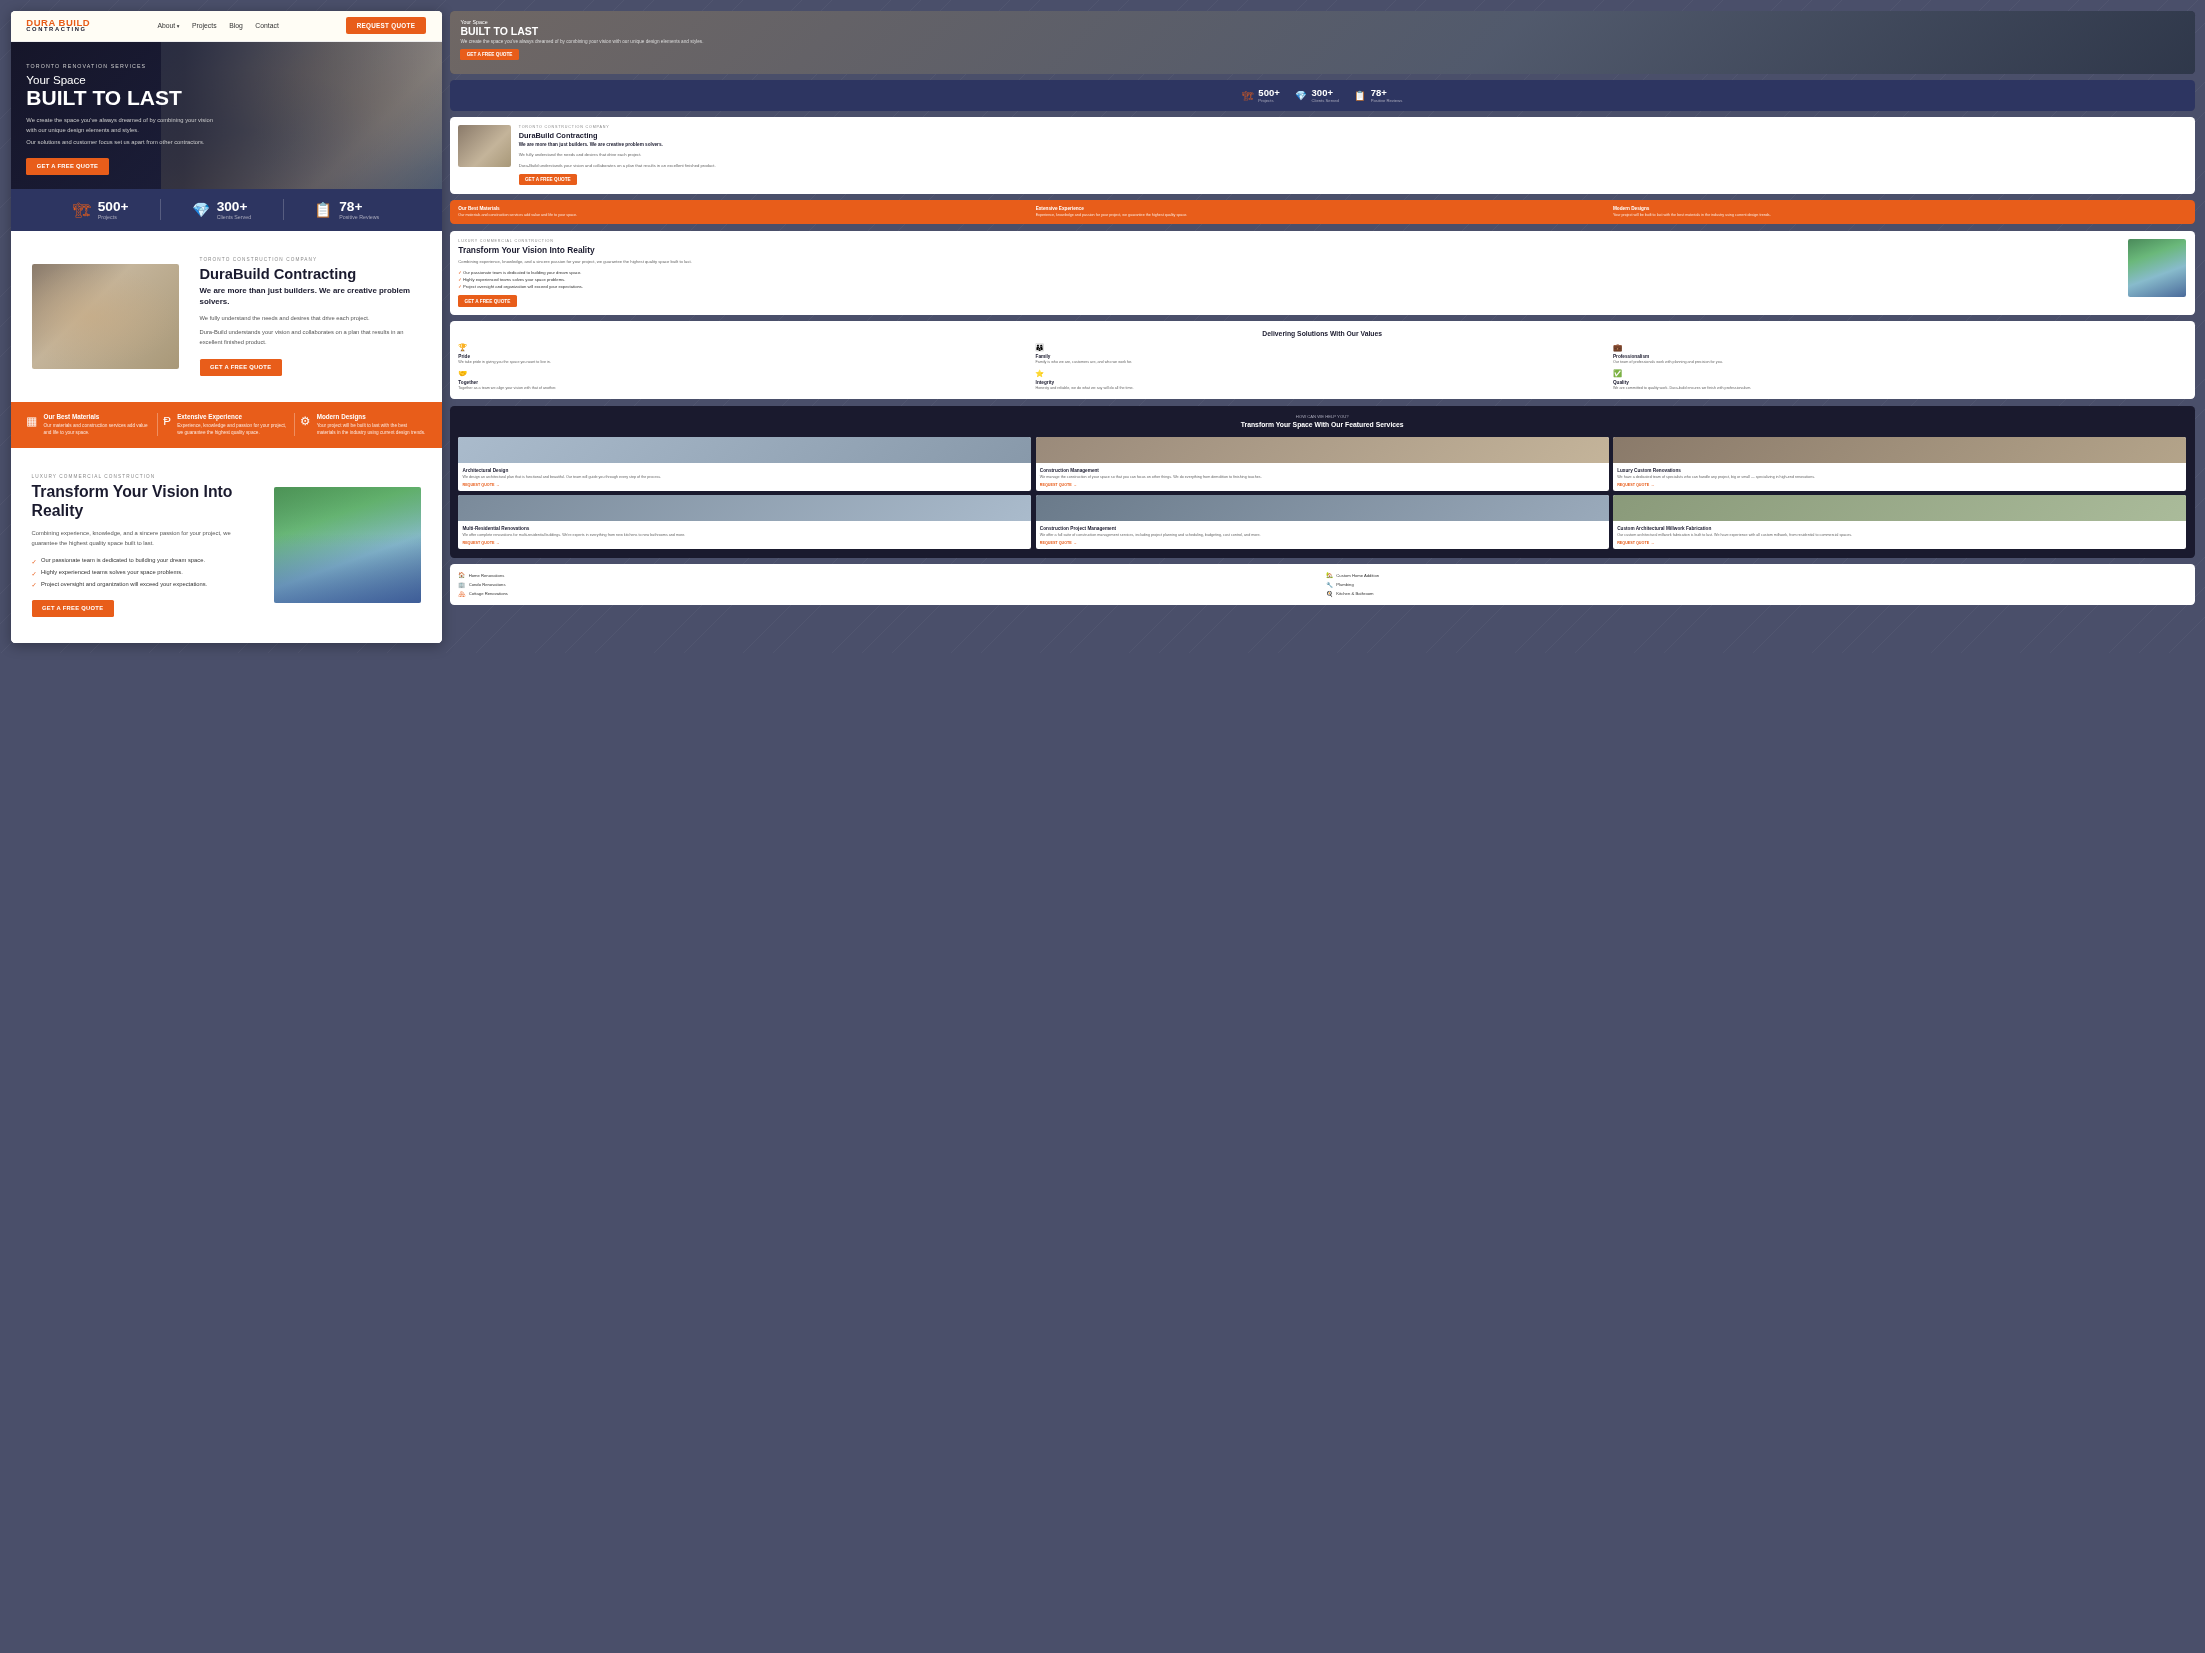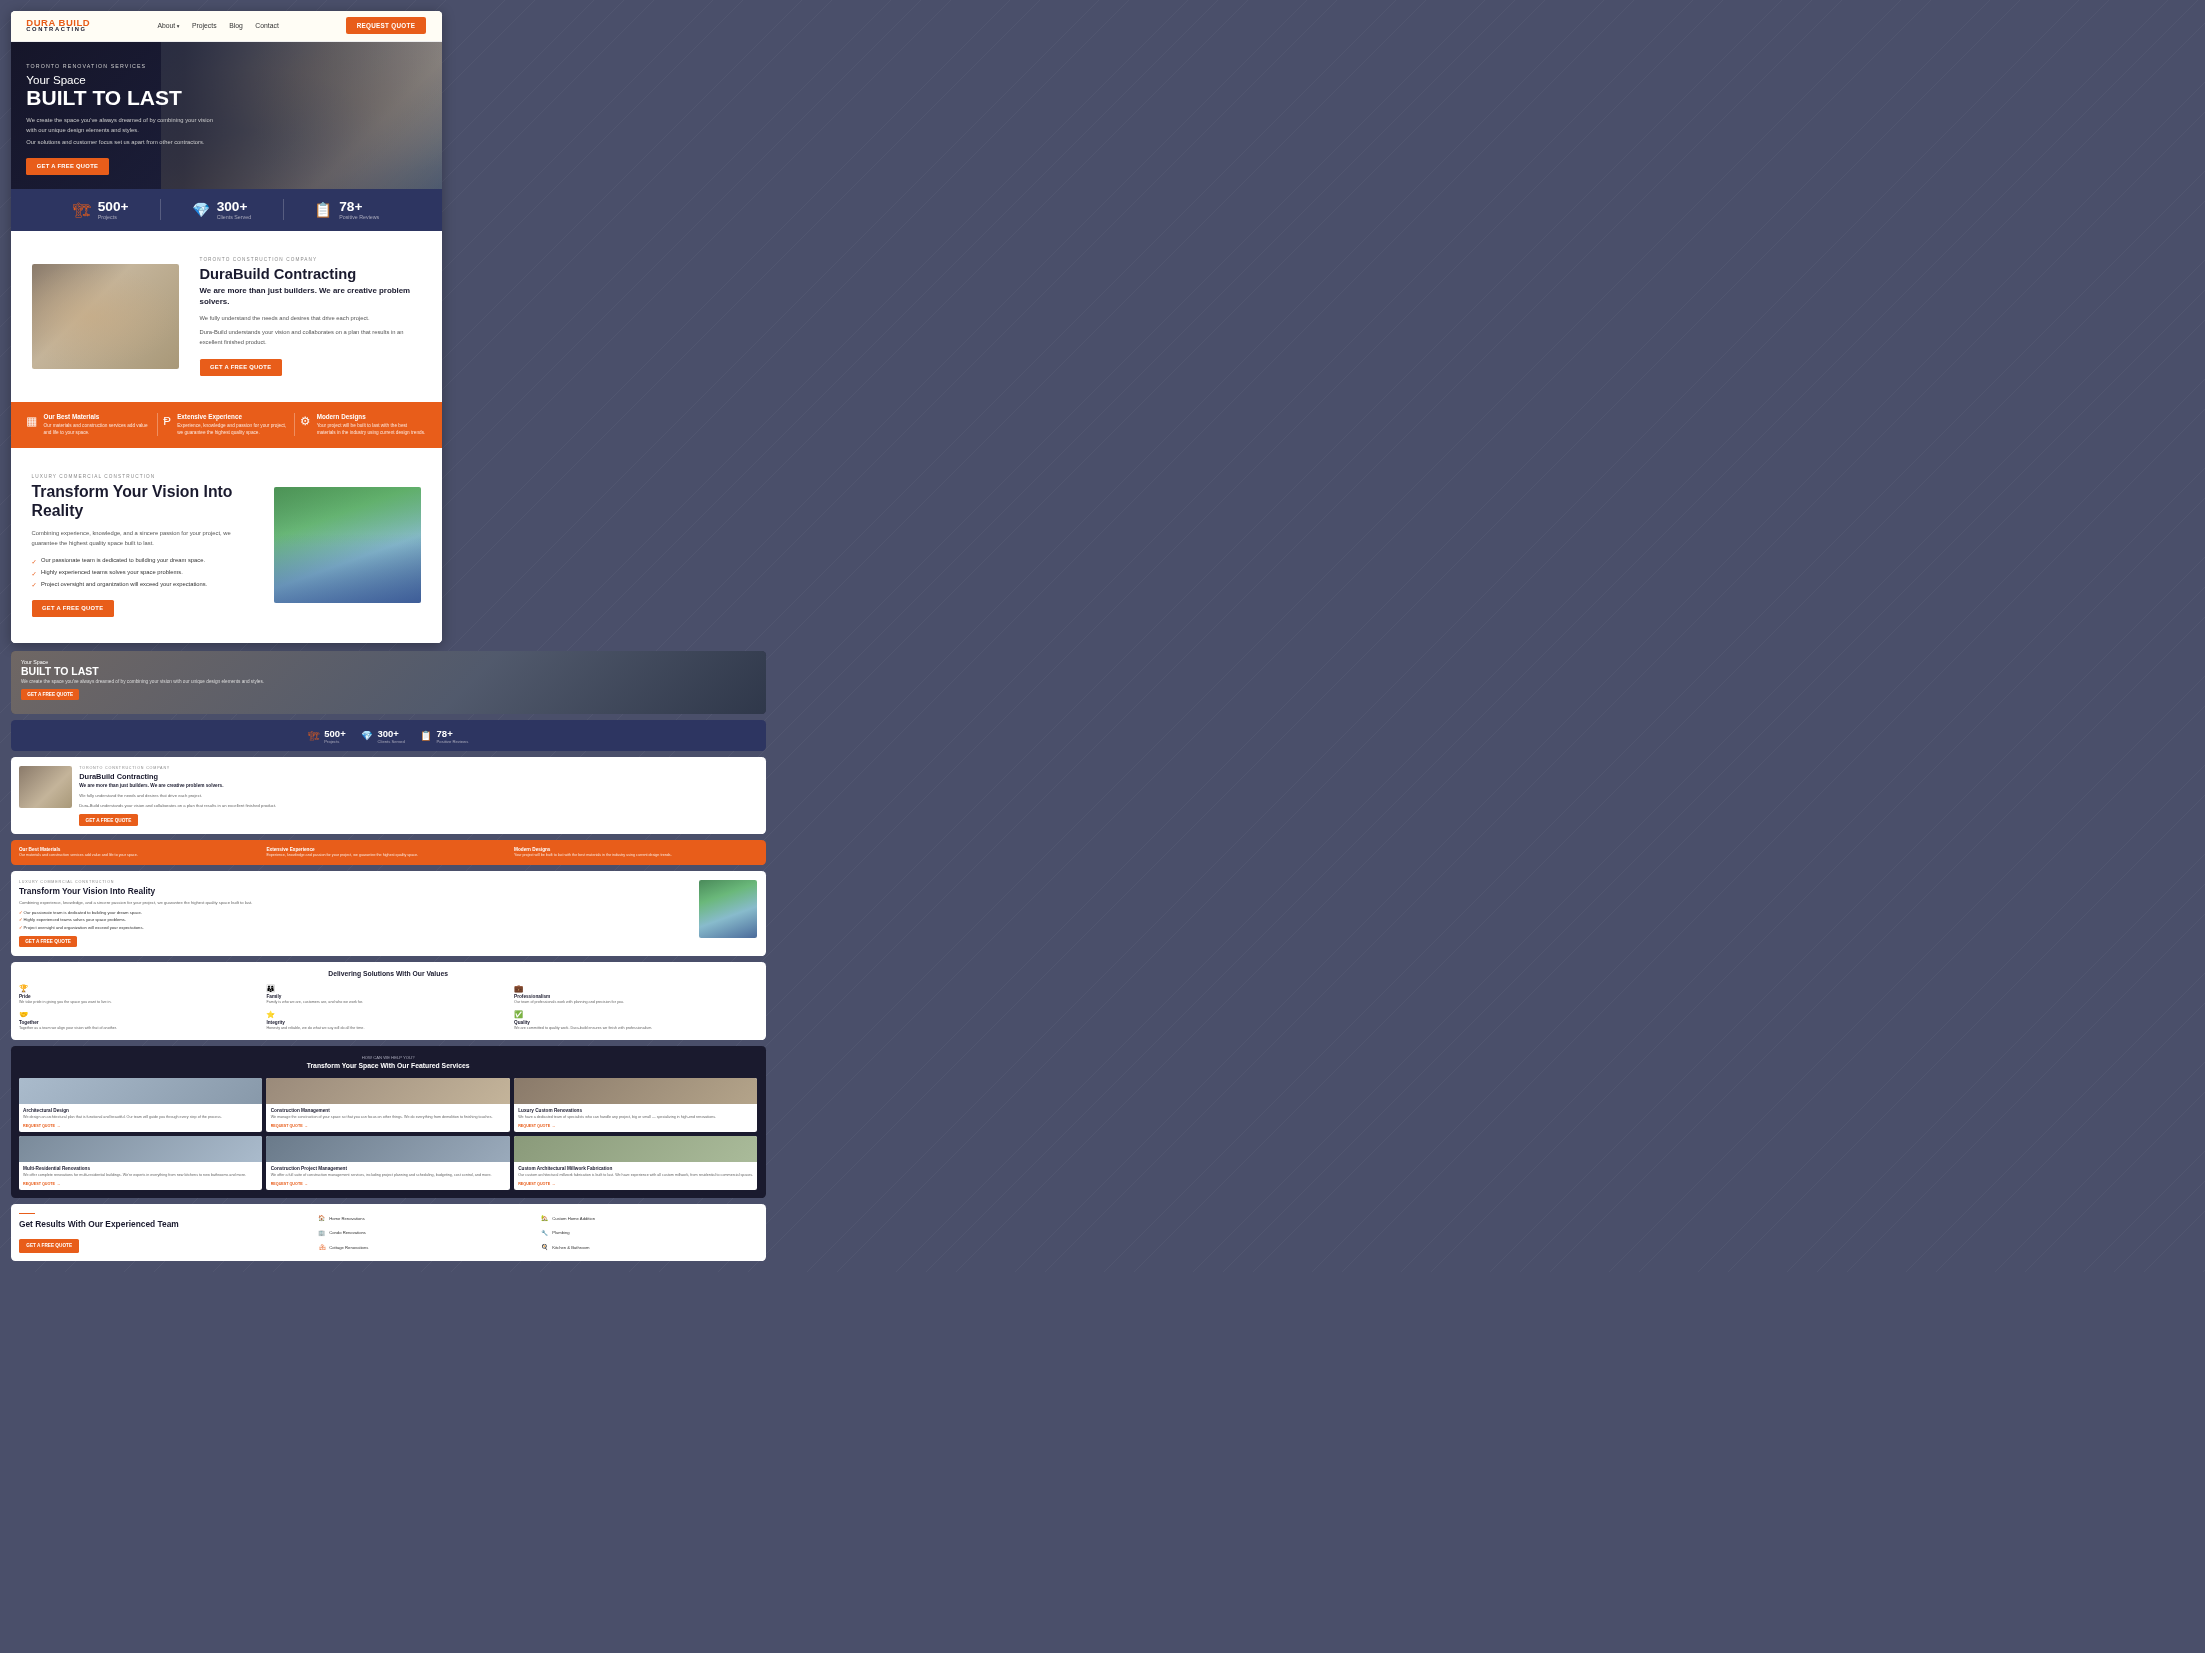--- a/index.html
+++ b/index.html
@@ -11,21 +11,20 @@
         135deg,
         rgba(255,255,255,0.04) 0px,
         rgba(255,255,255,0.04) 0.5px,
         transparent 0.5px,
         transparent 21px
       );
       padding: 10.5px;
       display: flex;
       gap: 8.4px;
       align-items: flex-start;
-      flex-direction: column;
     }
 
     
     .left-col {
       width: 431px;
       flex-shrink: 0;
       background: #fff;
       border-radius: 4.2px;
       overflow: hidden;
       box-shadow: 0 2.1px 12.6px rgba(0,0,0,0.3);
@@ -674,25 +673,20 @@
           <div class="service-body">
             <div class="service-name">Custom Architectural Millwork Fabrication</div>
             <div class="service-desc">Our custom architectural millwork fabrication is built to last. We have experience with all custom millwork, from residential to commercial spaces.</div>
             <div class="service-link">REQUEST QUOTE</div>
           </div>
         </div>
       </div>
     </div>
 
     <div class="right-results-card">
-      <div class="results-left">
-        <div class="results-orange-line"></div>
-        <div class="results-title">Get Results With Our Experienced Team</div>
-        <button class="btn-orange-results">GET A FREE QUOTE</button>
-      </div>
       <div class="results-right">
         <div class="result-item">
           <span class="result-icon">🏠</span>
           <span>Home Renovations</span>
         </div>
         <div class="result-item">
           <span class="result-icon">🏡</span>
           <span>Custom Home Addition</span>
         </div>
         <div class="result-item">

